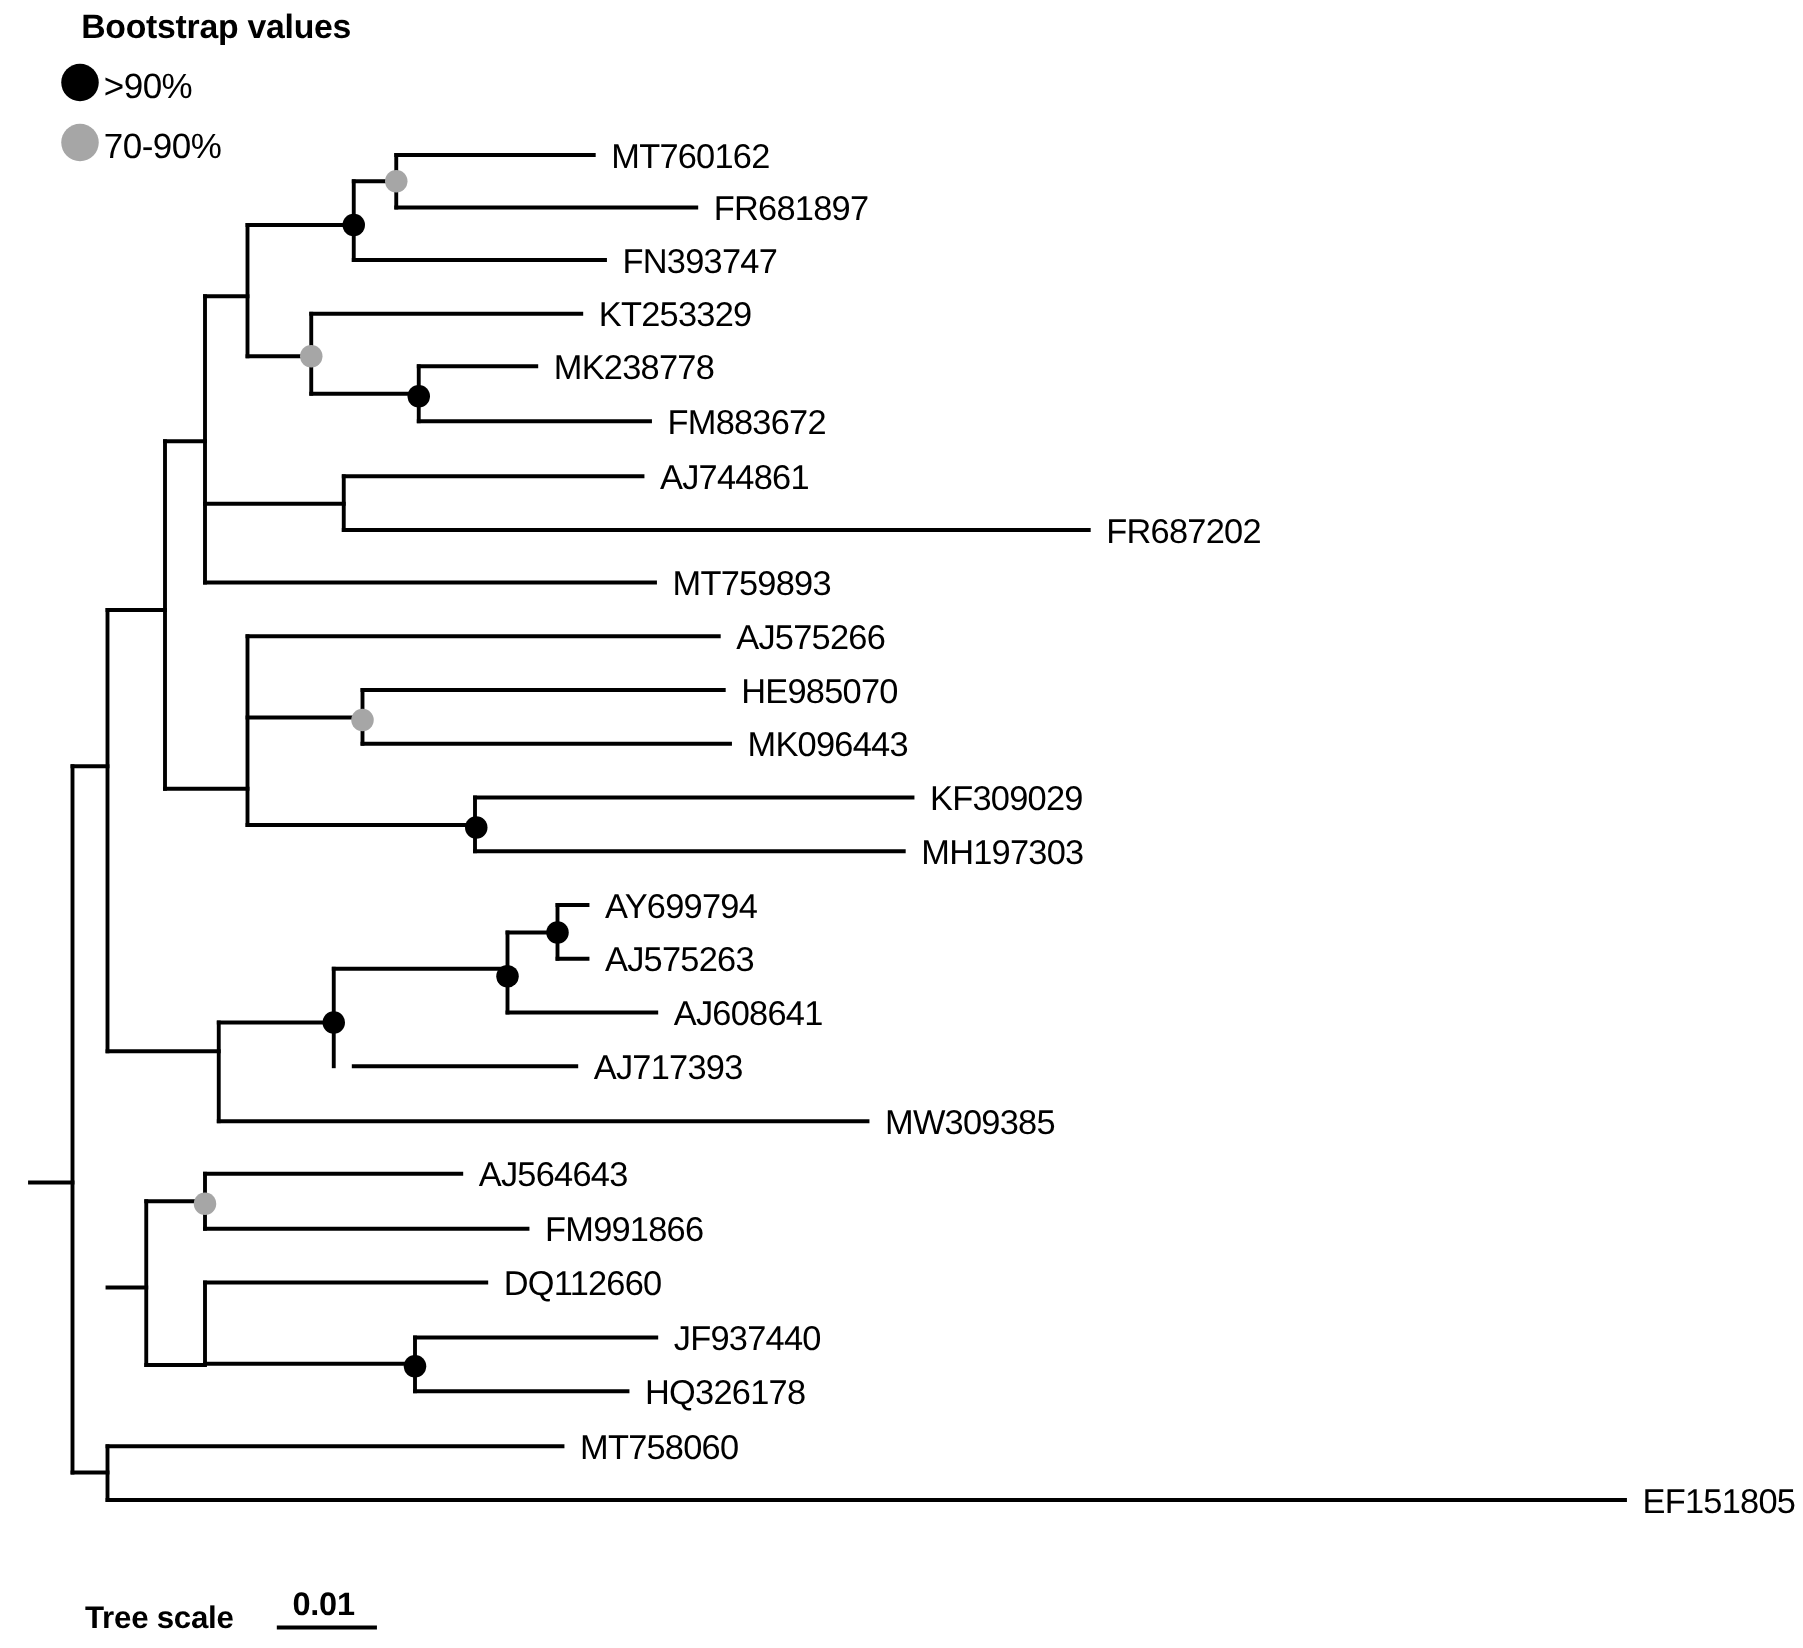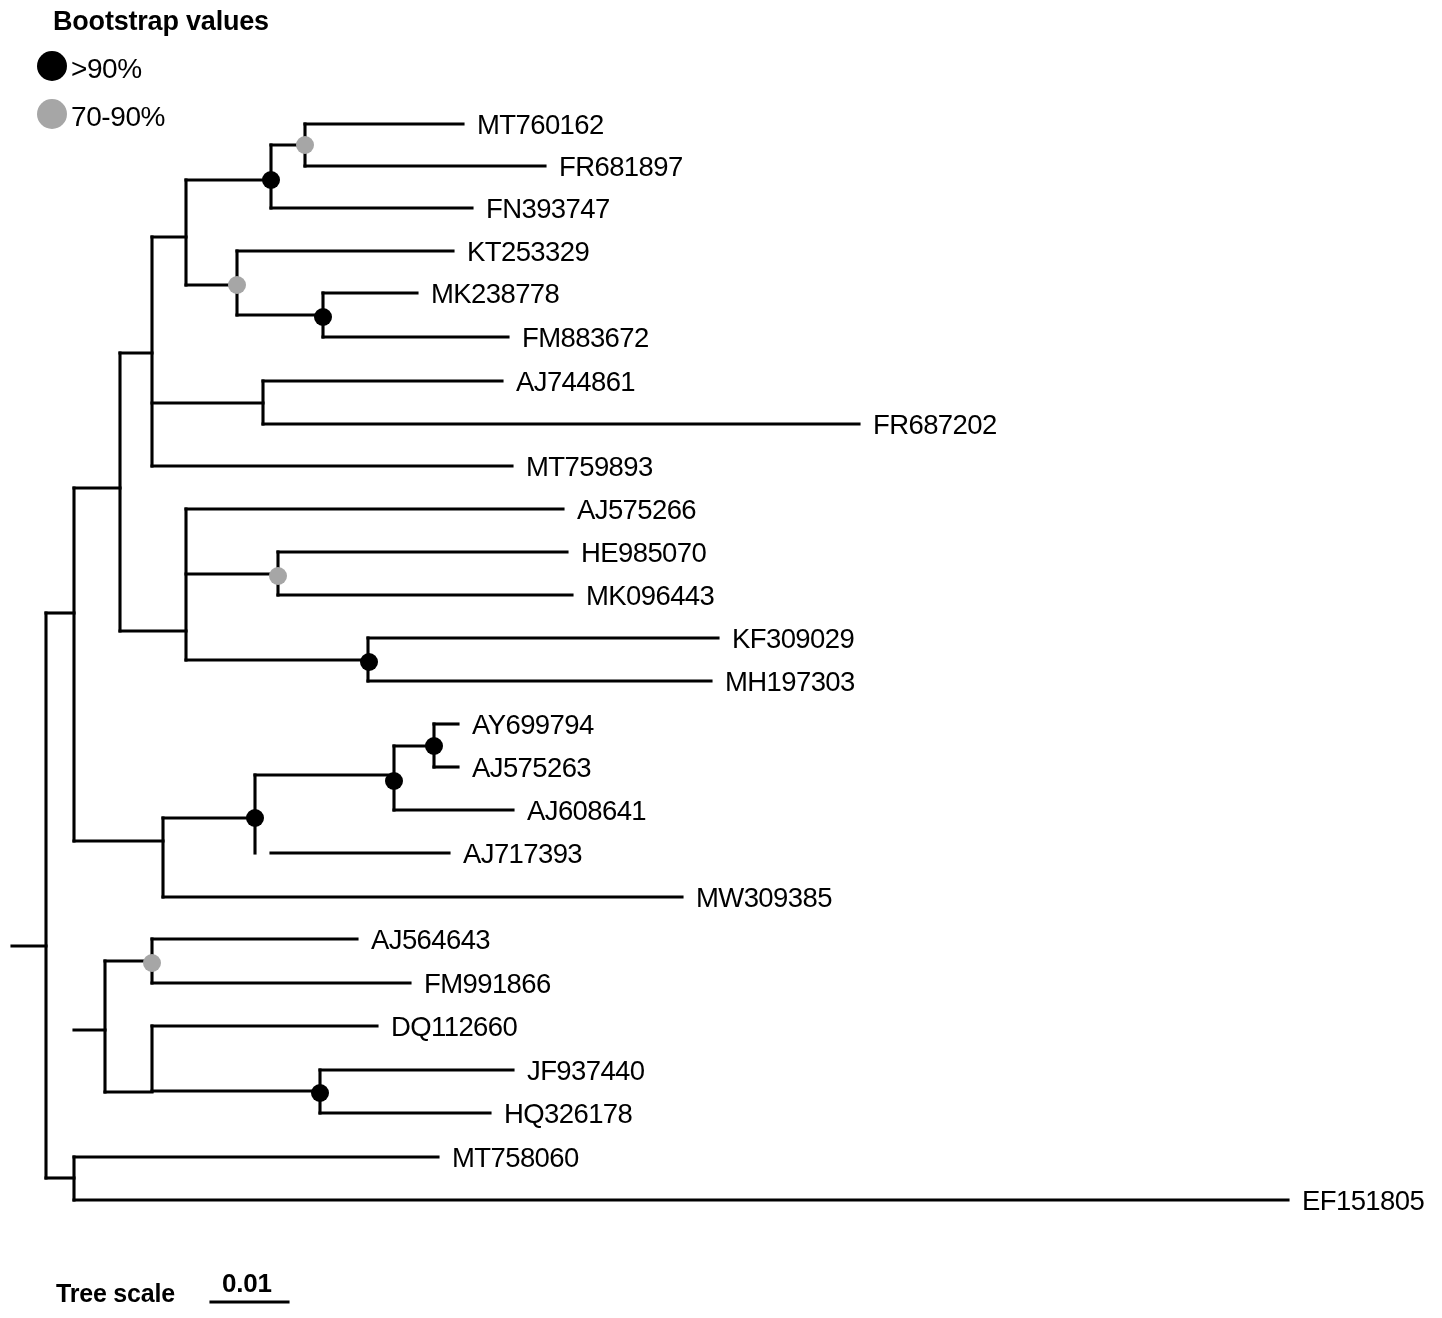--- a/index.html
+++ b/index.html
@@ -10,21 +10,21 @@
   body {
     width: 1442px;
     height: 1318px;
     font-family: "Liberation Sans", sans-serif;
     color: #000000;
     overflow: hidden;
     position: relative;
   }
   #tree-figure {
     position: absolute;
-    left: 0;
+    left: 12px;
     top: 0;
     width: 1390px;
     height: 1318px;
   }
   .legend-title {
     font-size: 27px;
     font-weight: bold;
     letter-spacing: -0.2px;
   }
   .legend-label {

